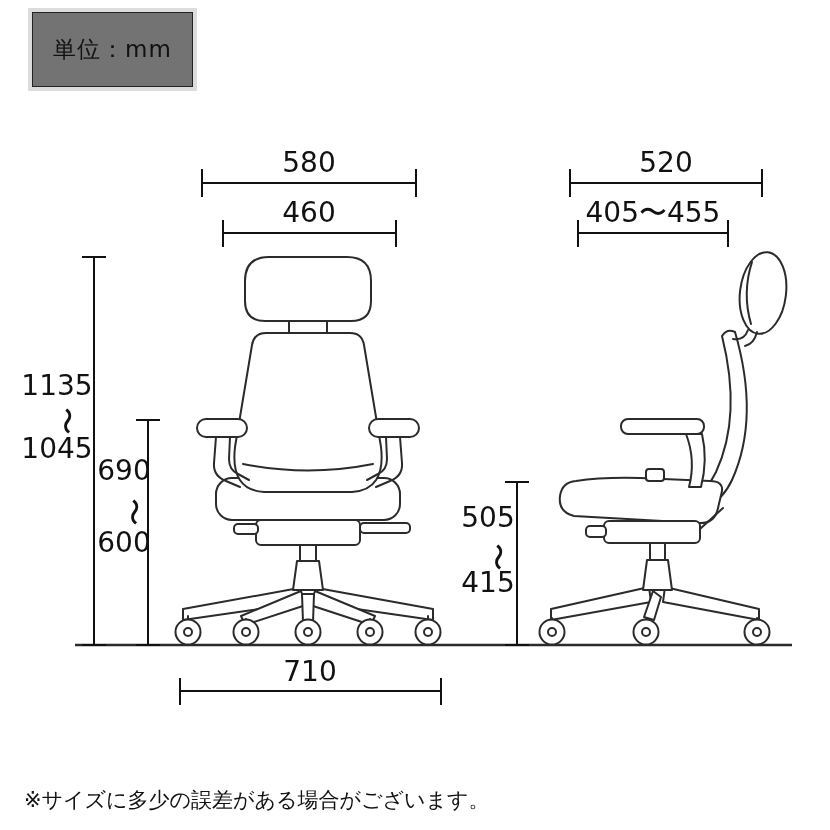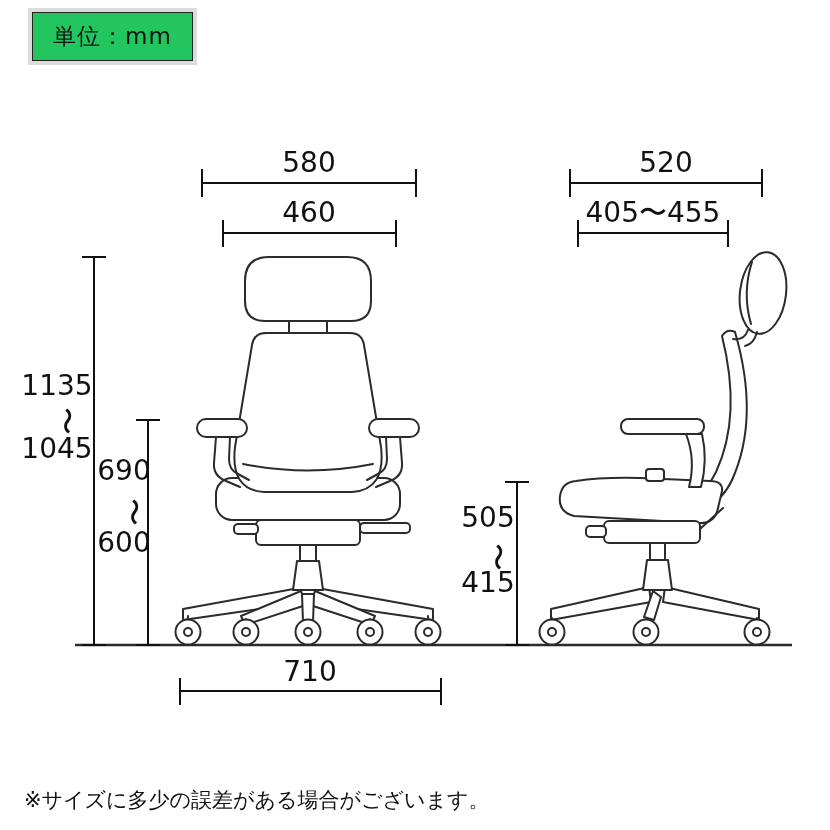--- a/index.html
+++ b/index.html
@@ -2,23 +2,23 @@
 <html><head>
 <meta charset="utf-8">
 <style>
   html,body{margin:0;padding:0;}
   body{
     width:830px;height:830px;background:#ffffff;position:relative;
     font-family:"DejaVu Sans","Liberation Sans",sans-serif;color:#111;
     overflow:hidden;
   }
   .unit-box{
-    position:absolute;left:32px;top:12px;background:#22c55e;
+    position:absolute;left:32px;top:12px;background:#737373;
     border:1px solid #222;box-shadow:0 0 0 4px #dcdcdc;
-    padding:8px 20px;font-size:23px;letter-spacing:1px;color:#111;
+    padding:21px 20px;font-size:23px;letter-spacing:1px;color:#111;
   }
   .note{
     position:absolute;left:24px;top:786px;font-size:21px;color:#111;text-align:center;
   }
   svg{position:absolute;left:0;top:0;}
   .dim-line{stroke:#111;stroke-width:2;fill:none;}
   .dim-text{font-size:28px;fill:#111;}
   .part-fill{fill:#ffffff;stroke:#2b2b2b;stroke-width:2;stroke-linejoin:round;}
   .part-line{fill:none;stroke:#2b2b2b;stroke-width:2;stroke-linecap:round;stroke-linejoin:round;}
   .floor{stroke:#2b2b2b;stroke-width:2.5;}

